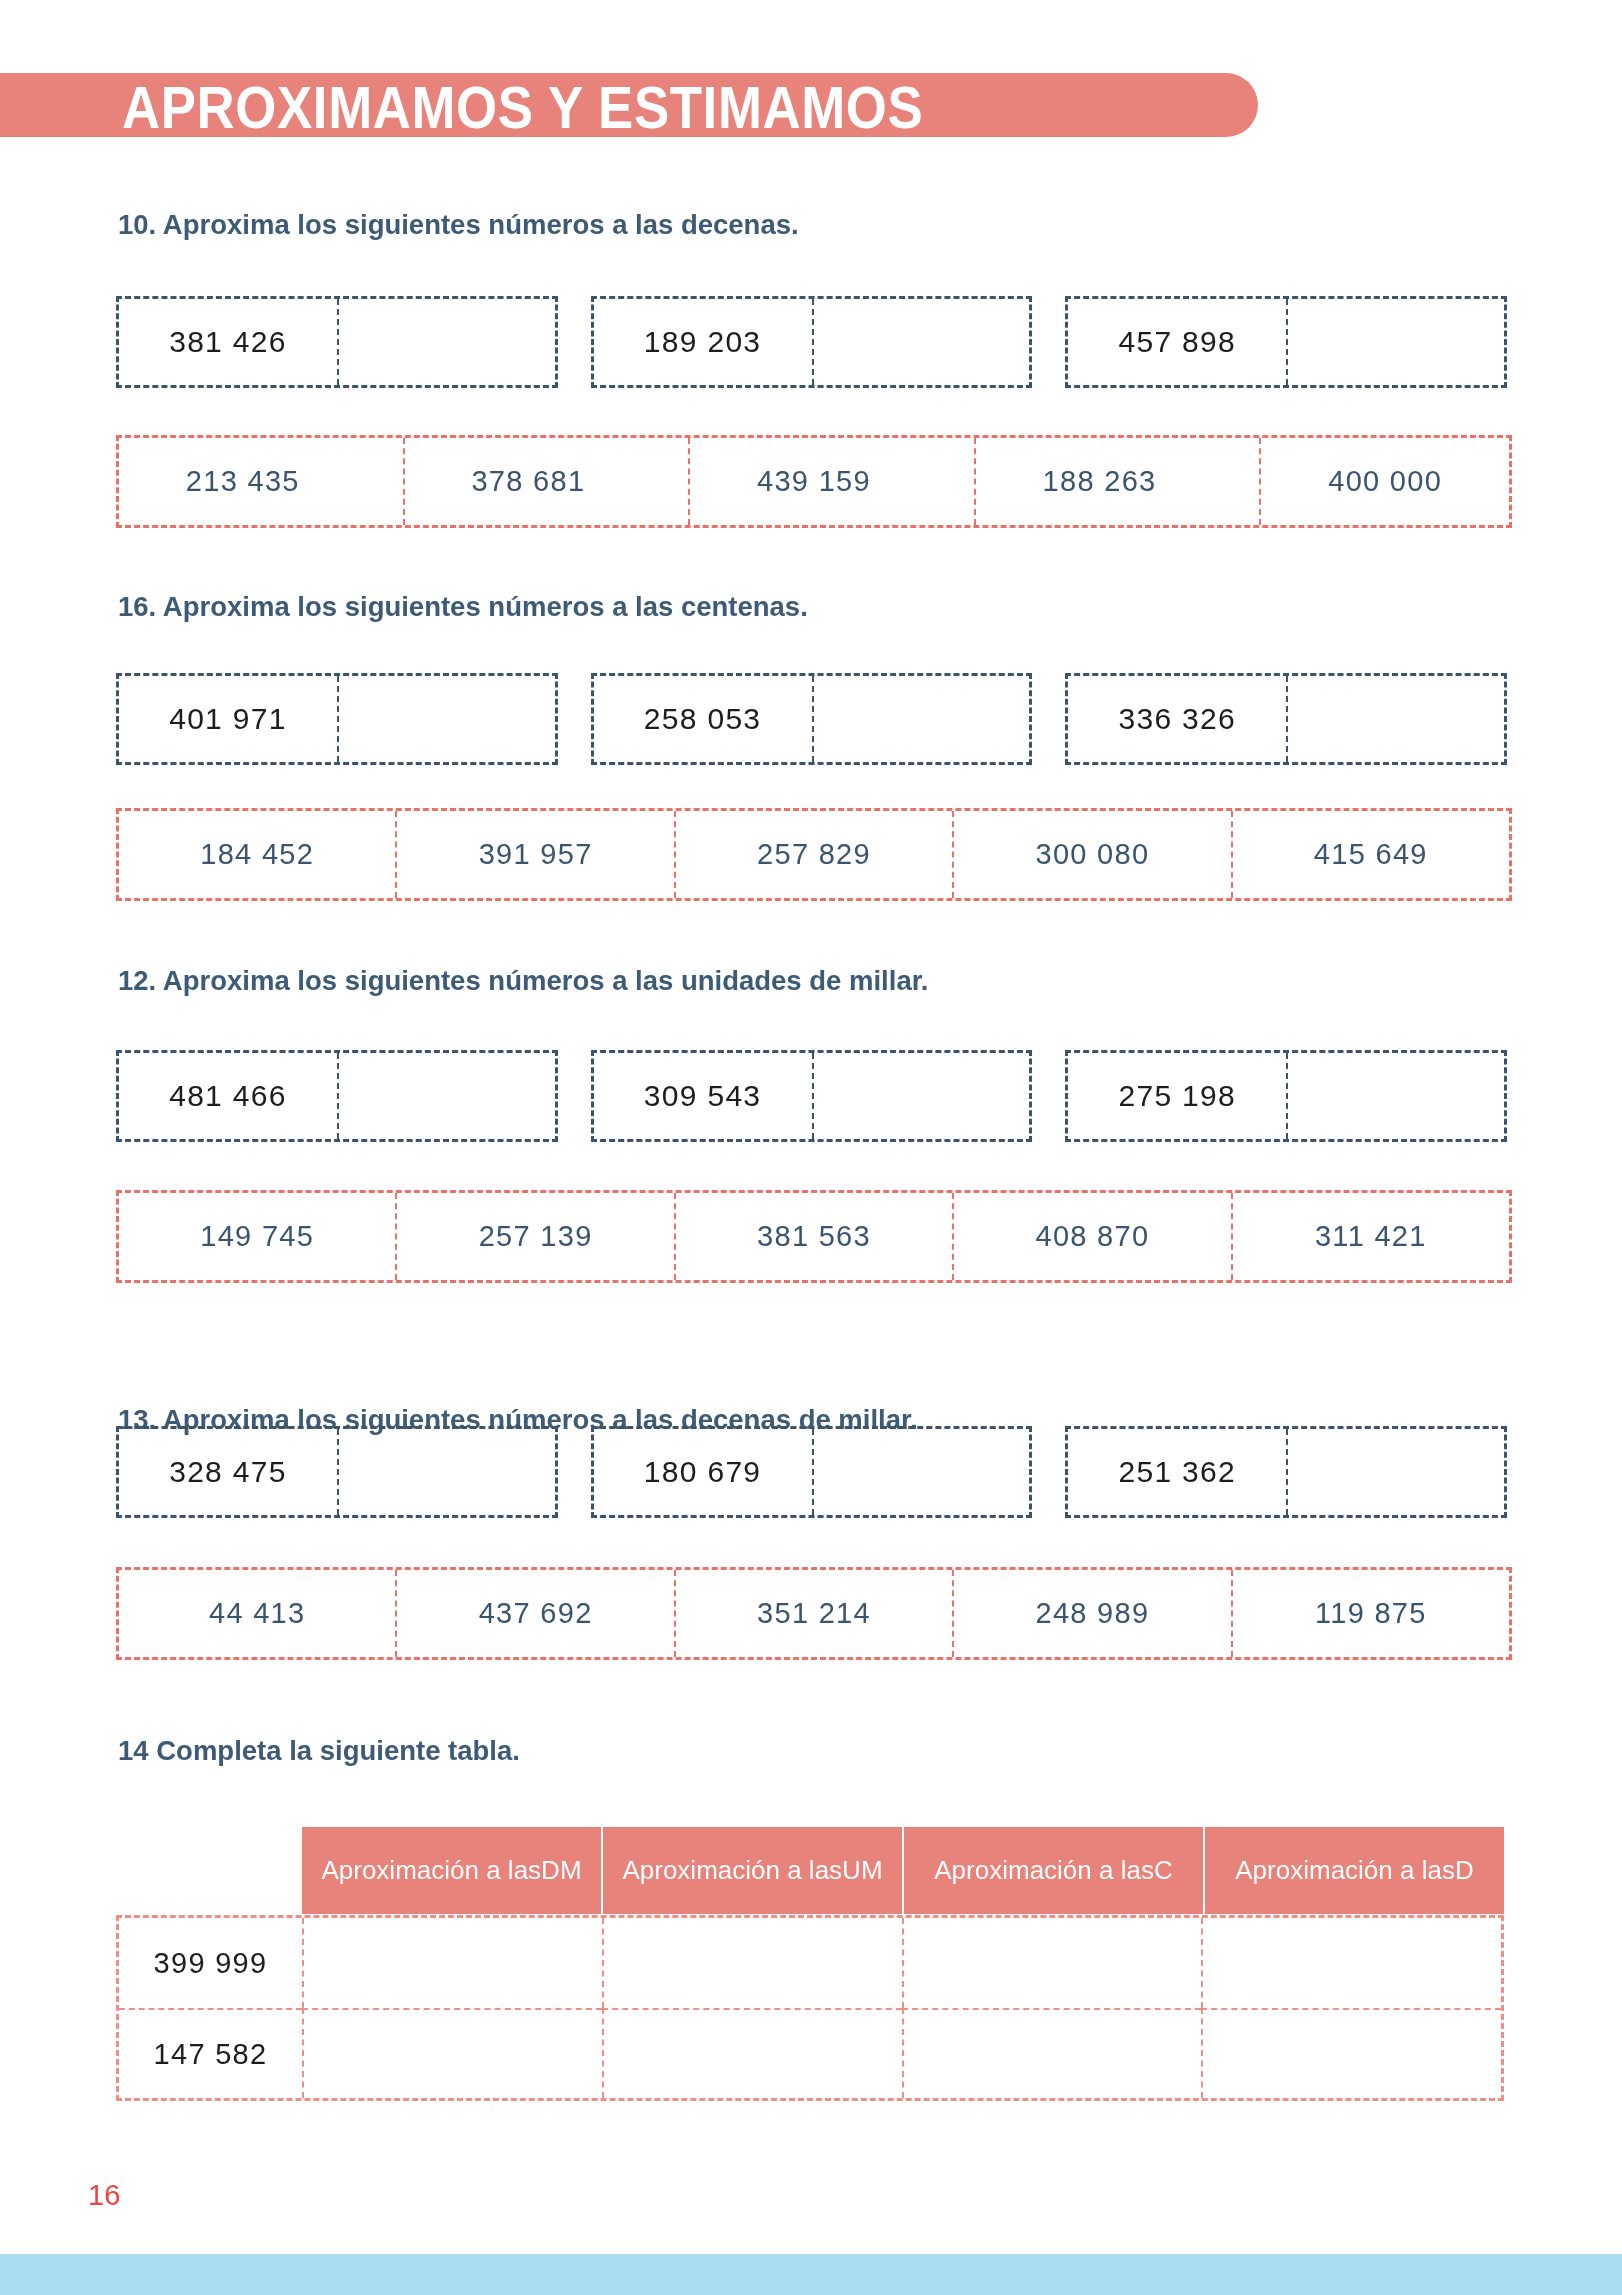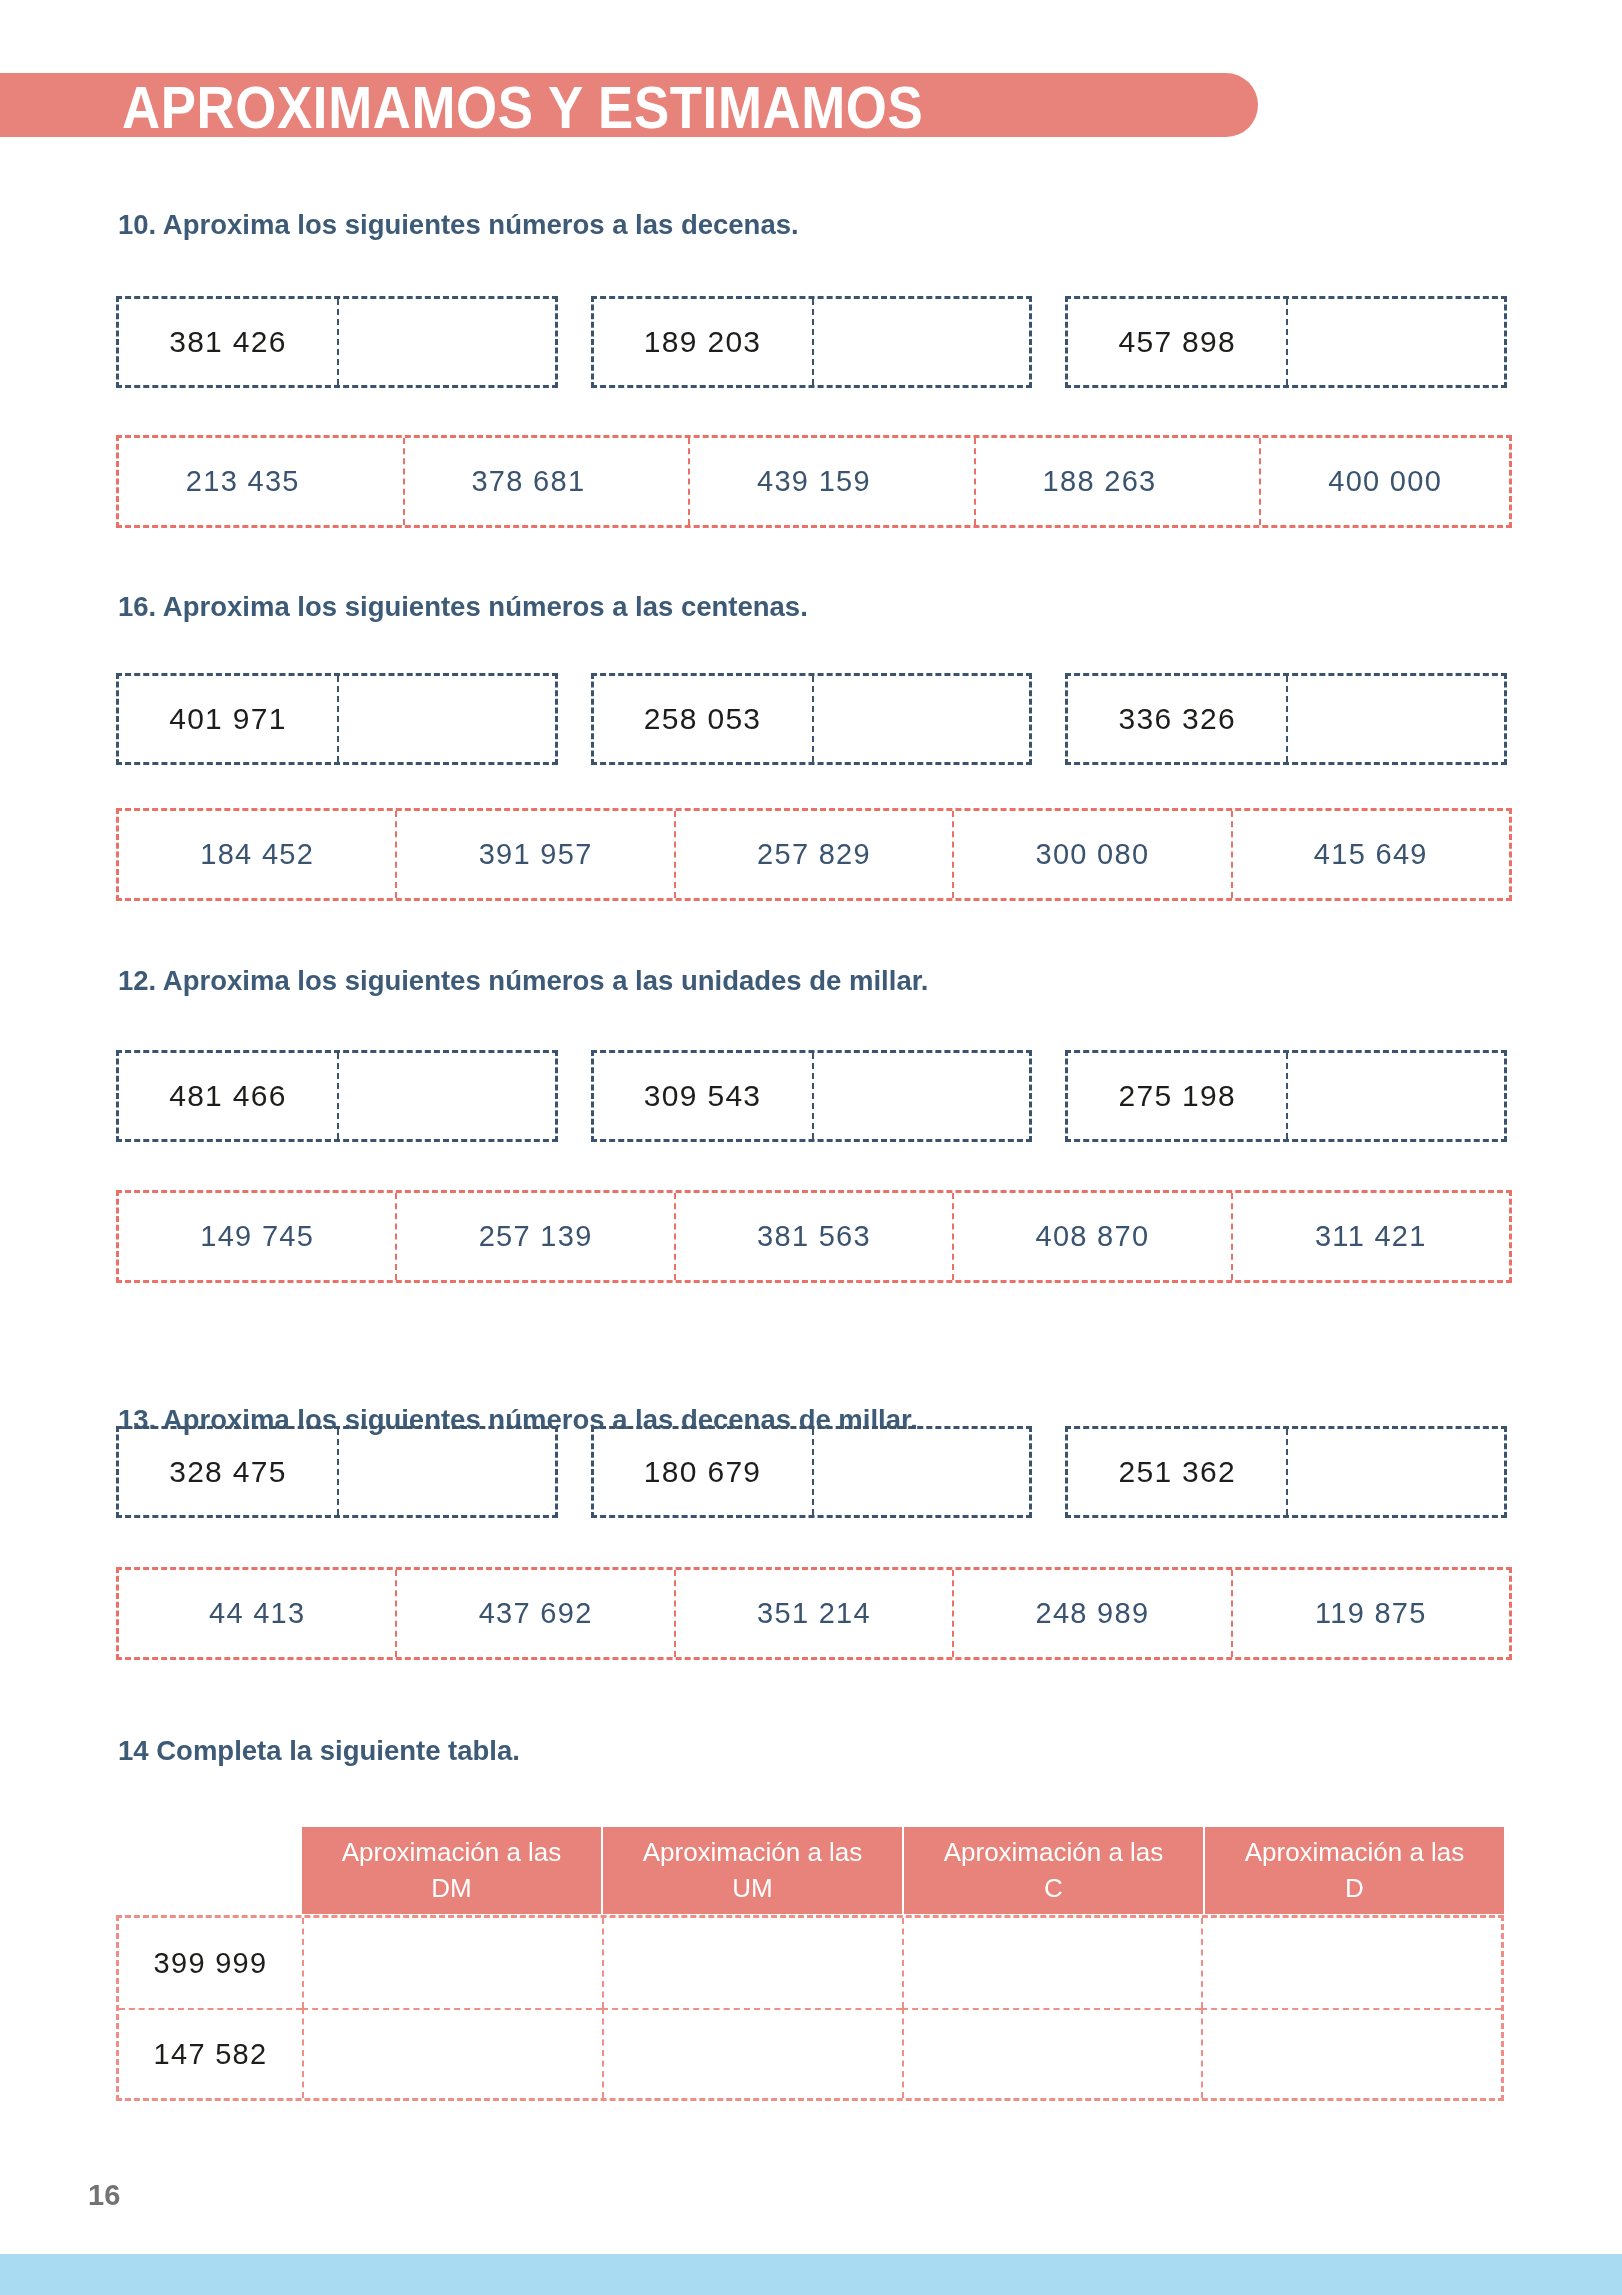--- a/index.html
+++ b/index.html
@@ -104,21 +104,21 @@
     width: 1388px;
   }
   .t14-head {
     margin-left: 186px;
     height: 87px;
     background: #E8837B;
     display: flex;
   }
   .t14-head .hc {
     flex: 1;
-    display: flex; flex-direction: column;
+    display: flex; 
     align-items: center; justify-content: center;
     color: #ffffff;
     font-size: 26px;
     line-height: 1.35;
     text-align: center;
   }
   .t14-head .hc + .hc { border-left: 2.6px solid #ffffff; }
   .t14-body {
     border: 3.3px dashed #EE8E86;
     box-sizing: border-box;
@@ -134,23 +134,23 @@
     display: flex; align-items: center; justify-content: center;
     font-size: 29px;
     color: #1D1D1B;
     letter-spacing: 1.3px;
   }
 
   
   .page-number {
     position: absolute;
     left: 88px; top: 2179px;
-    color: #737373;
+    color: #ef4444;
     font-size: 29px;
-    font-weight: bold;
+    font-weight: normal;
   }
   .footer-bar {
     position: absolute;
     left: 0; bottom: 0;
     width: 100%; height: 41px;
     background: #A9DBF2;
   }
 </style>
 </head>
 <body>

